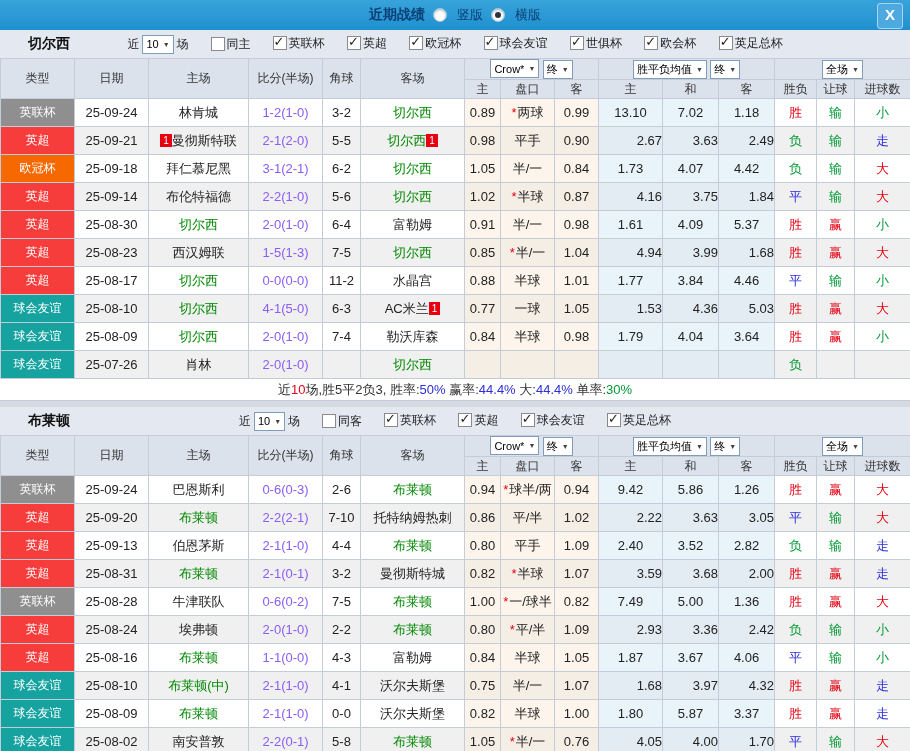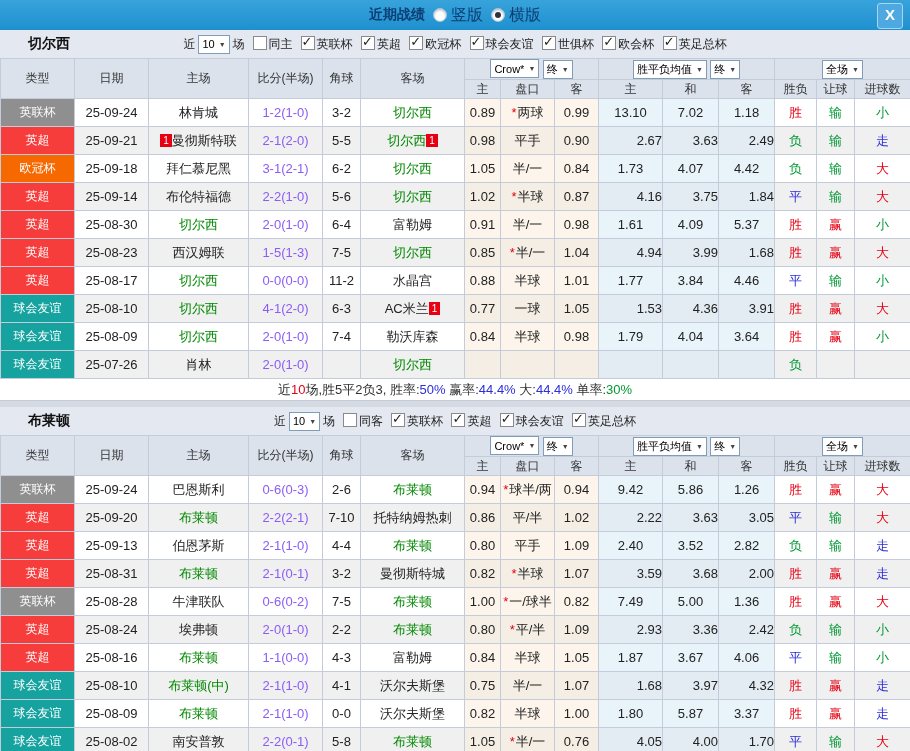--- a/index.html
+++ b/index.html
@@ -3,35 +3,35 @@
 <meta charset="utf-8">
 <style>
   html,body{margin:0;padding:0;background:#fff;}
   body{width:910px;font-family:"Liberation Sans","DejaVu Sans",sans-serif;}
   .dialog{width:910px;height:751px;overflow:hidden;background:#fff;position:relative;}
 
   
   .titlebar{height:30px;background:linear-gradient(#38a3db,#1f90cf);position:relative;
     display:flex;align-items:center;justify-content:center;}
   .dlg-title{font-weight:bold;font-size:14px;color:#0b3f75;}
-  .radio-item{display:inline-flex;align-items:center;margin-left:8px;gap:4px;color:#0b3f75;font-size:16px;cursor:pointer;}
+  .radio-item{display:inline-flex;align-items:center;margin-left:8px;gap:10px;color:#0b3f75;font-size:13px;cursor:pointer;}
   .radio-dot{width:12px;height:12px;border-radius:50%;background:#fdfdfd;border:1px solid #9fc3dd;
     box-shadow:inset 0 1px 2px rgba(0,0,0,.3);position:relative;display:inline-block;}
   .radio-item.selected .radio-dot::after{content:"";position:absolute;left:3px;top:3px;right:3px;bottom:3px;border-radius:50%;background:#2a3340;}
   .close-btn{position:absolute;right:7px;top:3px;width:24px;height:24px;background:#4da9e0;border:1px solid #a9d5ef;
     border-radius:3px;color:#fff;font-weight:bold;font-size:15px;line-height:22px;text-align:center;cursor:pointer;}
 
   
   .section-strip{height:28px;background:#e4e8f0;position:relative;display:flex;align-items:center;font-size:12px;color:#222;}
   .team-name{position:absolute;left:28px;top:50%;transform:translateY(-50%);font-weight:bold;font-size:14px;color:#111;}
   .filters{display:flex;align-items:center;margin:0 auto;gap:3px;}
   .select-box{display:inline-flex;align-items:center;background:#fff;border:1px solid #7f9db9;
     padding:0 3px;height:17px;font-size:11px;color:#000;gap:4px;cursor:pointer;white-space:nowrap;}
   .select-box .arrow{font-size:7px;color:#444;}
-  .cb-item{display:inline-flex;margin-left:5px;gap:2px;cursor:pointer;white-space:nowrap;}
+  .cb-item{display:inline-flex;align-items:center;margin-left:19px;gap:2px;cursor:pointer;white-space:nowrap;}
   .cb{display:inline-block;width:12px;height:12px;background:#fff;border:1px solid #8a8a8a;position:relative;}
   .cb.checked::after{content:"\2713";position:absolute;left:0;top:-3px;font-size:13px;font-weight:bold;color:#222;}
 
   
   table{border-collapse:collapse;table-layout:fixed;width:910px;font-size:13px;}
   th,td{border:1px solid #c3ccd8;text-align:center;padding:0;overflow:hidden;white-space:nowrap;}
   thead th{background:#dbe2ec;color:#333;font-weight:normal;height:18px;font-size:12px;}
   thead th.grp{height:20px;}
   tbody td{height:27px;color:#222;background:#fff;}
   tr.even td{background:#f0f0f0;}
@@ -338,31 +338,31 @@
     <td class="res" style="color: rgb(0, 153, 51);">输</td>
     <td class="res" style="color: rgb(0, 153, 51);">小</td>
   </tr>
 
   <tr class="even">
     <td class="type-cell" style="background: rgb(22, 163, 160);">球会友谊</td>
     <td>25-08-10</td>
     <td>
       <span class="focal">切尔西</span>
     </td>
-    <td class="score">4-1(2-0)</td>
+    <td class="score">4-1(5-0)</td>
     <td>6-3</td>
     <td>
       <span>AC米兰</span><span class="card">1</span>
     </td>
     <td class="odds">0.77</td>
     <td class="odds"><span>一球</span></td>
     <td class="odds">1.05</td>
     <td class="avg">1.53</td>
     <td class="avg">4.36</td>
-    <td class="avg">3.91</td>
+    <td class="avg">5.03</td>
     <td class="res" style="color: rgb(230, 0, 18);">胜</td>
     <td class="res" style="color: rgb(230, 0, 18);">赢</td>
     <td class="res" style="color: rgb(230, 0, 18);">大</td>
   </tr>
 
   <tr>
     <td class="type-cell" style="background: rgb(22, 163, 160);">球会友谊</td>
     <td>25-08-09</td>
     <td>
       <span class="focal">切尔西</span>

